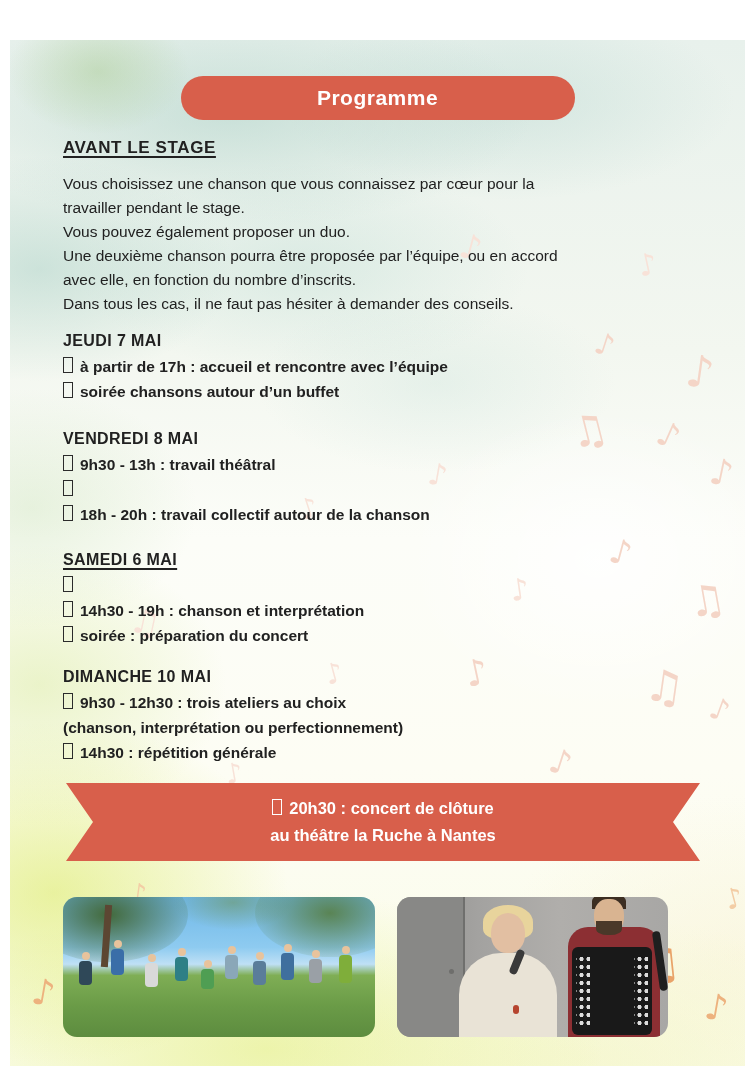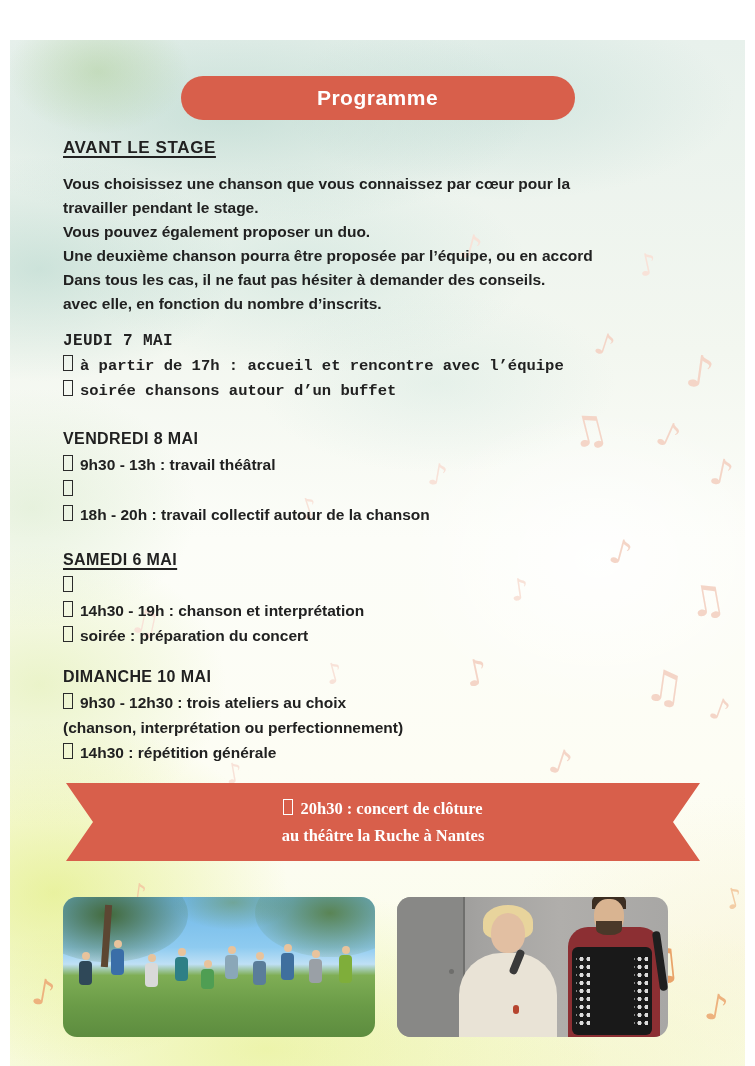--- a/index.html
+++ b/index.html
@@ -24,36 +24,36 @@
   .note{position:absolute;z-index:1;line-height:1;font-family:"DejaVu Sans",sans-serif;}
   .g8::before{content:"♪";} .g16::before{content:"♫";}
   .pale{color:#f4d5c7;} .pale2{color:#f8e2d8;}
   .or1{color:#f3cda5;} .or2{color:#edb27e;} .or3{color:#e9a369;}
   .content{position:relative;z-index:2;color:#212121;}
   .pill{margin:36px auto 0 auto;width:394px;height:44px;border-radius:22px;background:#d85f4b;
     color:#ffffff;font-size:21px;font-weight:700;letter-spacing:.5px;
     display:flex;align-items:center;justify-content:center;}
   .avant{margin:18px 0 0 53px;font-size:17px;font-weight:800;letter-spacing:.6px;
     text-decoration:underline;text-decoration-thickness:2px;text-underline-offset:3px;}
-  .para{margin:14px 0 0 53px;font-size:15.5px;font-weight:700;line-height:24px;}
+  .para{margin:14px 0 0 53px;font-size:15.5px;font-weight:400;line-height:24px;}
   .para div{white-space:nowrap;}
   .section{margin:0 0 0 53px;}
-  .sec-jeudi{margin-top:12px;font-family:Liberation Mono, monospace;} .sec-vendredi{margin-top:22px;}
+  .sec-jeudi{margin-top:12px;} .sec-vendredi{margin-top:22px;}
   .sec-samedi{margin-top:20px;} .sec-dimanche{margin-top:16px;}
   .day{font-size:16px;font-weight:800;letter-spacing:.4px;line-height:26px;}
   .day.u{text-decoration:underline;text-decoration-thickness:2px;text-underline-offset:3px;}
   .item{font-size:15.5px;font-weight:700;line-height:25px;white-space:nowrap;}
   .tofu{display:inline-block;width:8px;height:14px;border:1.6px solid #2b2b2b;
     margin-right:7px;vertical-align:-1px;}
   .tofu.white{border-color:#ffffff;}
   .ribbon{margin:18px 0 0 56px;width:634px;height:78px;background:#d85f4b;
     clip-path:polygon(0 0,100% 0,calc(100% - 27px) 50%,100% 100%,0 100%,27px 50%);
     display:flex;flex-direction:column;align-items:center;justify-content:center;
     color:#ffffff;font-size:16.5px;font-weight:700;line-height:27px;}
-  .rline{white-space:nowrap;font-family:Liberation Serif, serif;}
+  .rline{white-space:nowrap;}
   .photos{margin:36px 0 0 53px;display:flex;gap:22px;}
   .photo{position:relative;height:140px;border-radius:14px;overflow:hidden;}
   .photoL{width:312px;
     background:linear-gradient(180deg,#6fb7e8 0%,#8ecbf0 36%,#bfe0f5 48%,#7fae55 56%,#6a9b47 78%,#5d8c3f 100%);}
   .canopy{position:absolute;border-radius:50%;}
   .c1{left:-35px;top:-30px;width:160px;height:95px;background:radial-gradient(closest-side,rgba(62,98,44,.92),rgba(62,98,44,.15));}
   .c2{right:-30px;top:-28px;width:150px;height:88px;background:radial-gradient(closest-side,rgba(84,122,58,.85),rgba(84,122,58,.12));}
   .c3{left:110px;top:-22px;width:120px;height:55px;background:radial-gradient(closest-side,rgba(110,145,75,.5),rgba(110,145,75,0));}
   .trunk{position:absolute;left:40px;top:8px;width:7px;height:62px;background:#5c4632;transform:rotate(4deg);}
   .person{position:absolute;width:13px;height:24px;border-radius:4px;background:var(--c);}
@@ -113,22 +113,22 @@
   <div class="content">
     <div class="pill">Programme</div>
 
     <div class="avant">AVANT LE STAGE</div>
 
     <div class="para">
       <div>Vous choisissez une chanson que vous connaissez par cœur pour la</div>
       <div>travailler pendant le stage.</div>
       <div>Vous pouvez également proposer un duo.</div>
       <div>Une deuxième chanson pourra être proposée par l’équipe, ou en accord</div>
+      <div>avec elle, en fonction du nombre d’inscrits.</div>
       <div>Dans tous les cas, il ne faut pas hésiter à demander des conseils.</div>
-      <div>avec elle, en fonction du nombre d’inscrits.</div>
     </div>
 
     <div class="section sec-jeudi">
       <div class="day">JEUDI 7 MAI</div>
       <div class="item"><span class="tofu"></span><span>à partir de 17h : accueil et rencontre avec l’équipe</span></div>
       <div class="item"><span class="tofu"></span><span>soirée chansons autour d’un buffet</span></div>
     </div>
 
     <div class="section sec-vendredi">
       <div class="day">VENDREDI 8 MAI</div>

